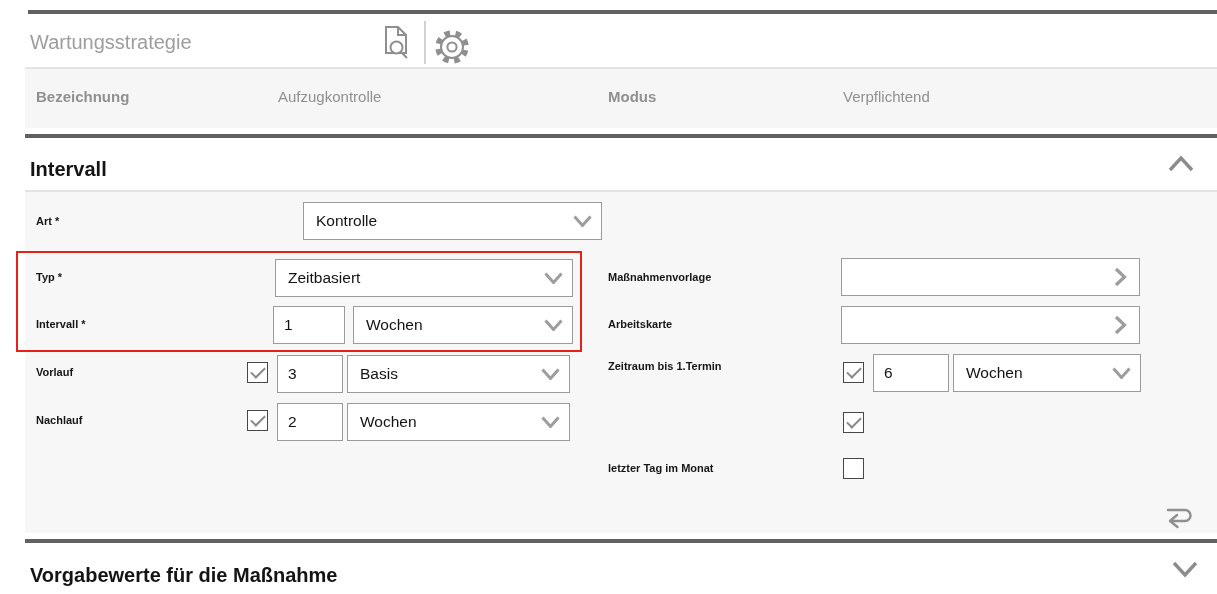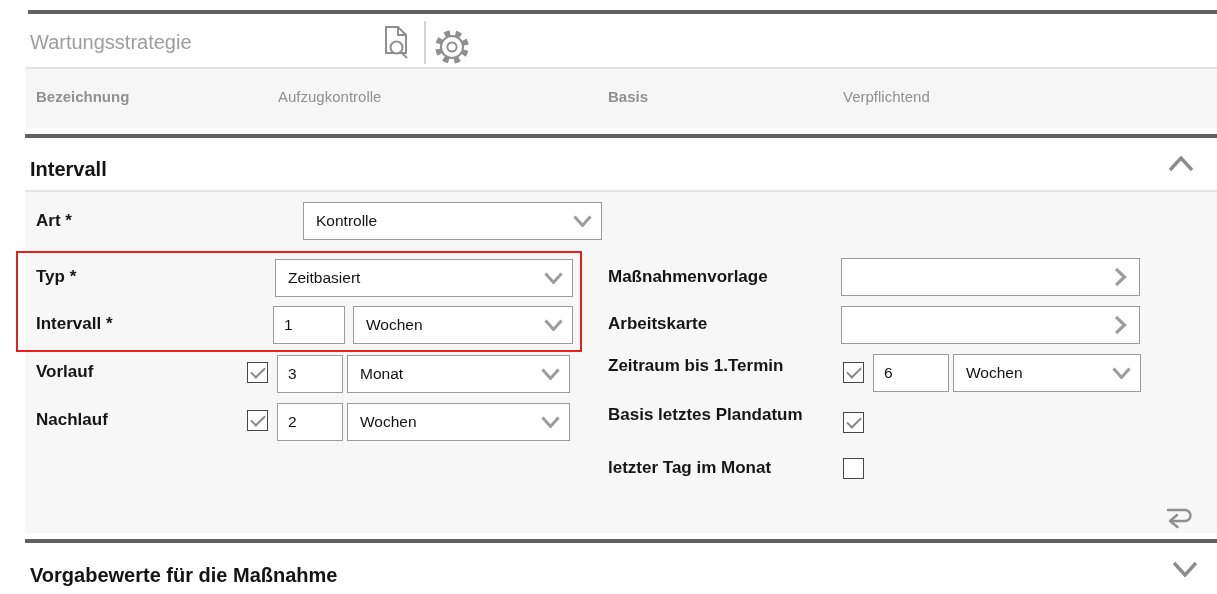--- a/index.html
+++ b/index.html
@@ -24,21 +24,21 @@
     position:absolute;left:25px;right:0;top:67px;height:61px;
     background:#f6f6f6;border-top:2px solid #e4e4e4;box-sizing:border-box;text-align:right;
   }
   .rb{position:absolute;top:20px;font-size:15px;line-height:15px;color:#909090;white-space:nowrap;}
   .rb.bold{font-weight:bold;}
   .sec-title{
     position:absolute;font-size:20px;font-weight:bold;color:#141414;line-height:22px;white-space:nowrap;margin-top:7px;
   }
   .form-bg{position:absolute;left:25px;right:0;top:192px;height:341px;background:#f7f7f7;}
   .lbl{
-    position:absolute;font-size:17px;font-weight:bold;color:#161616;
+    position:absolute;font-size:11px;font-weight:bold;color:#161616;
     line-height:16px;white-space:nowrap;
   }
   .lbl.two-line span{display:block;line-height:20px;}
   .select{
     position:absolute;height:38px;background:#fff;border:1px solid #9b9b9b;box-sizing:border-box;
     display:flex;align-items:center;padding:0 34px 0 12px;
     font-size:15.5px;color:#131313;cursor:pointer;
   }
   .select svg{position:absolute;right:9px;top:50%;margin-top:-6px;}
   .select.ref svg{margin-top:-10px;right:12px;}
@@ -81,21 +81,21 @@
   <svg width="40" height="40" viewBox="0 0 40 40">
     <circle cx="20" cy="20" r="13.5" fill="none" stroke="#8f8f8f" stroke-width="6.5" stroke-dasharray="5.3 5.3" transform="rotate(13 20 20)"></circle>
     <circle cx="20" cy="20" r="11" fill="#ffffff" stroke="#8f8f8f" stroke-width="2"></circle>
     <circle cx="20" cy="20" r="4.6" fill="none" stroke="#8f8f8f" stroke-width="2"></circle>
   </svg>
 </button>
 
 <div class="record-bar">
   <span class="rb bold" style="left:11px;">Bezeichnung</span>
   <span class="rb" style="left:253px;">Aufzugkontrolle</span>
-  <span class="rb bold" style="left:583px;">Basis</span>
+  <span class="rb bold" style="left:583px;">Modus</span>
   <span class="rb" style="left:818px;">Verpflichtend</span>
 </div>
 
 <div class="hline dark" style="top:134px;"></div>
 
 <div class="sec-title" style="left:30px;top:151px;">Intervall</div>
 <button class="collapse-btn" style="left:1168px;top:155px;">
   <svg width="26" height="17" viewBox="0 0 26 17" fill="none" stroke="#8c8c8c" stroke-width="3.4">
     <polyline points="2,15 13,3 24,15"></polyline>
   </svg>
@@ -128,42 +128,41 @@
 <div class="select" style="left:353px;top:306px;width:220px;">
   <span>Wochen</span>
   <svg width="19" height="12" viewBox="0 0 19 12" fill="none" stroke="#9d9d9d" stroke-width="3">
       <polyline points="1.5,1.5 9.5,10.5 17.5,1.5"></polyline>
     </svg>
 </div>
 
 <span class="cb checked" style="left:247px;top:362px;"></span>
 <input class="tinput" style="left: 277px; top: 355px; width: 66px;" value="3">
 <div class="select" style="left:347px;top:355px;width:223px;">
-  <span>Monat</span>
+  <span>Basis</span>
   <svg width="19" height="12" viewBox="0 0 19 12" fill="none" stroke="#9d9d9d" stroke-width="3">
       <polyline points="1.5,1.5 9.5,10.5 17.5,1.5"></polyline>
     </svg>
 </div>
 
 <span class="cb checked" style="left:247px;top:410px;"></span>
 <input class="tinput" style="left: 277px; top: 403px; width: 66px;" value="2">
 <div class="select" style="left:347px;top:403px;width:223px;">
   <span>Wochen</span>
   <svg width="19" height="12" viewBox="0 0 19 12" fill="none" stroke="#9d9d9d" stroke-width="3">
       <polyline points="1.5,1.5 9.5,10.5 17.5,1.5"></polyline>
     </svg>
 </div>
 
 <div class="red-box" style="border-color: rgb(228, 34, 23);"></div>
 
 <span class="lbl" style="left:608px;top:269px;">Maßnahmenvorlage</span>
 <span class="lbl" style="left:608px;top:316px;">Arbeitskarte</span>
 <span class="lbl" style="left:608px;top:358px;">Zeitraum bis 1.Termin</span>
 <div class="lbl two-line" style="left:608px;top:405px;">
-  <span>Basis letztes Plandatum</span>
 </div>
 <span class="lbl" style="left:608px;top:460px;">letzter Tag im Monat</span>
 
 <div class="select ref" style="left:841px;top:258px;width:299px;">
   <span></span>
   <svg width="13" height="20" viewBox="0 0 13 20" fill="none" stroke="#9d9d9d" stroke-width="3.2">
       <polyline points="2,2 10.5,10 2,18"></polyline>
     </svg>
 </div>
 

